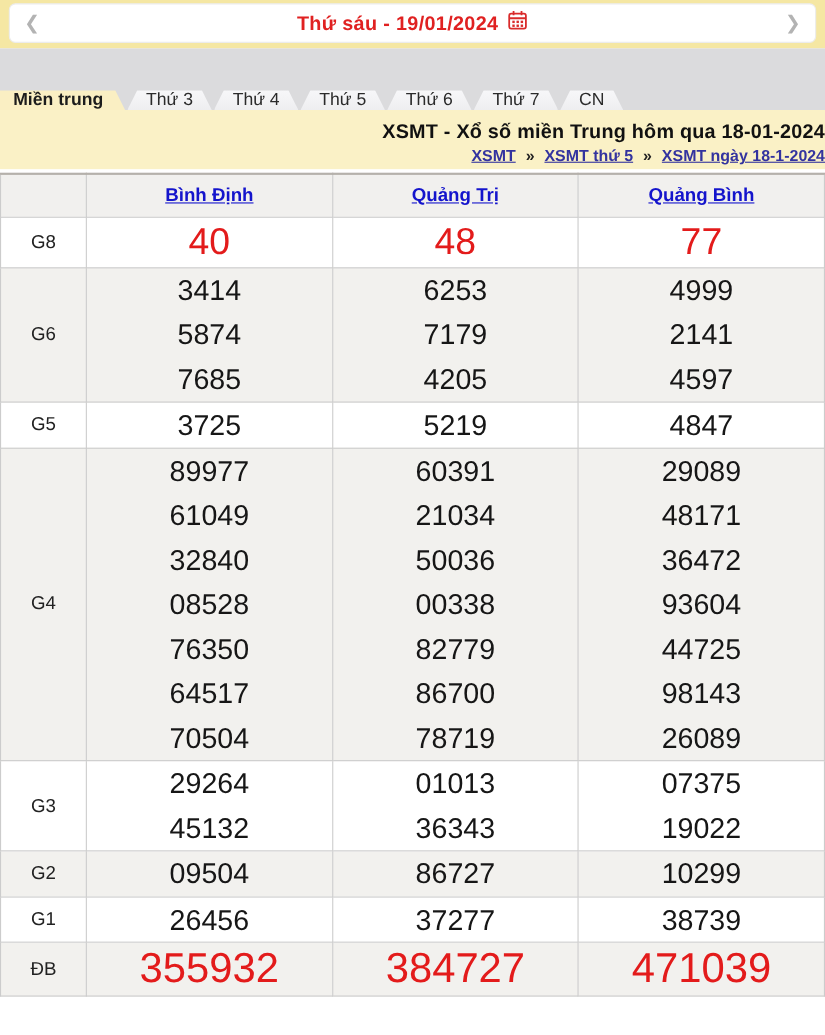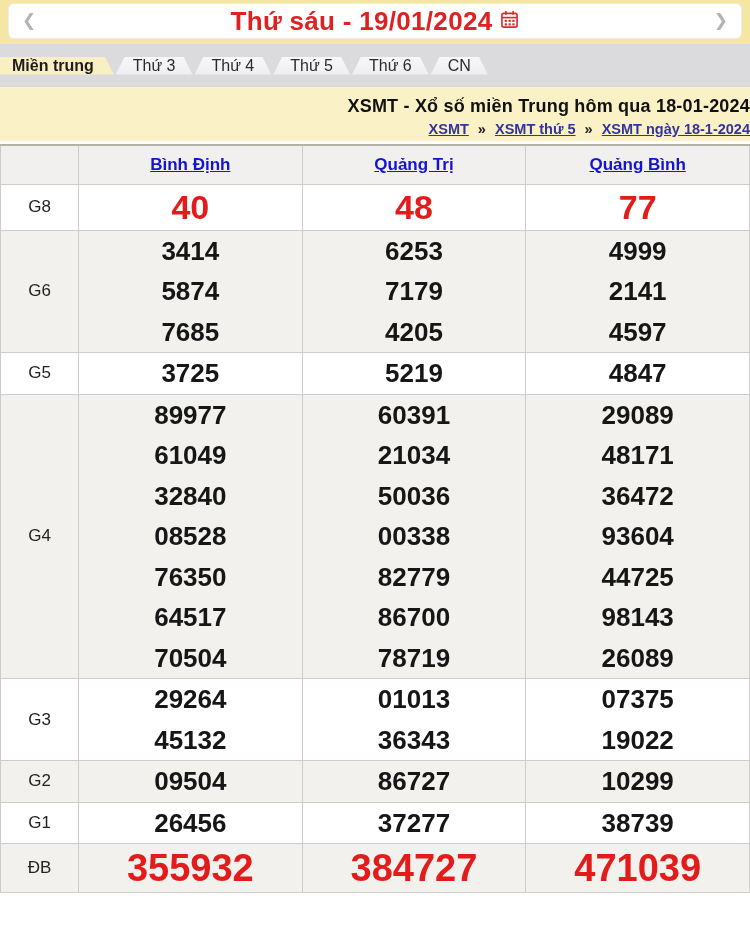--- a/index.html
+++ b/index.html
@@ -19,25 +19,25 @@
   html,body{width:750px;height:941px;overflow:hidden;background:#fff;
     font-family:"Liberation Sans","DejaVu Sans",sans-serif;}
 
   
   .topbar{height:44px;background:var(--topbar-bg);padding:3px 8px 5px 8px;}
   .datebox{height:36px;background:#fff;border:1px solid #ececec;border-radius:6px;
     display:flex;align-items:center;justify-content:space-between;padding:0 13px;}
   .nav-arrow{color:#b3b3b3;font-size:17px;font-weight:700;cursor:pointer;line-height:36px;width:24px;}
   .nav-arrow.right{text-align:right;}
   .date-center{display:flex;align-items:center;gap:8px;}
-  .date-text{color:#e02121;font-size:26px;font-weight:700;letter-spacing:.3px;text-align:right;}
+  .date-text{color:#e02121;font-size:18px;font-weight:700;letter-spacing:.3px;text-align:right;}
   .cal-icon{display:inline-block;}
 
   
-  .tabbar{height:43px;background:var(--tabbar-bg);display:flex;align-items:center;}
+  .tabbar{height:56px;background:var(--tabbar-bg);display:flex;align-items:flex-end;}
   .tab{display:flex;align-items:center;padding:0 17px;font-size:16px;color:#2b2b2b;
     background:linear-gradient(var(--inactive-tab-top),var(--inactive-tab-bottom));
     clip-path:polygon(9px 0,calc(100% - 9px) 0,100% 100%,0 100%);
     margin-right:2px;cursor:pointer;white-space:nowrap;}
   .tab.active{background:var(--active-tab-bg);font-weight:700;color:#1c1c1c;
     clip-path:polygon(0 0,calc(100% - 9px) 0,100% 100%,0 100%);padding:0 20px 0 12px;}
 
   
   .pagehead{height:54px;background:var(--header-bg);text-align:right;padding-top:9px;}
   .pagehead h1{font-size:18px;font-weight:700;color:#111;letter-spacing:.2px;}
@@ -48,21 +48,21 @@
   .gap{height:3px;background:#fff;}
 
   
   table{width:750px;border-collapse:collapse;border-top:2px solid #b5b1ab;
     border-left:1px solid var(--grid);border-right:1px solid var(--grid);}
   th,td{border:1px solid var(--grid);text-align:center;vertical-align:middle;padding:0;}
   thead th{height:39px;background:#f1f0ee;margin-left:29px;}
   thead th a{color:var(--link-blue);font-size:17px;font-weight:700;text-decoration:underline;cursor:pointer;}
   tbody tr:nth-child(even){background:var(--stripe);}
   td.label-cell{width:78px;font-size:17px;color:#222;font-weight:400;}
-  .num{font-weight:700;font-size:26px;color:#161616;line-height:40.5px;}
+  .num{font-weight:400;font-size:26px;color:#161616;line-height:40.5px;}
   tr.red-row .num{color:var(--red);}
   tbody tr:first-child .num{font-size:34px;line-height:45px;}
   tbody tr:last-child .num{font-size:38px;line-height:48px;}
 </style>
 </head>
 <body>
 
 <div class="topbar">
   <div class="datebox">
     <span class="nav-arrow">❮</span>
@@ -86,20 +86,21 @@
     <span class="nav-arrow right">❯</span>
   </div>
 </div>
 
 <div class="tabbar">
     <div class="tab active">Miền trung</div>
     <div class="tab">Thứ 3</div>
     <div class="tab">Thứ 4</div>
     <div class="tab">Thứ 5</div>
     <div class="tab">Thứ 6</div>
+    <div class="tab">Thứ 7</div>
     <div class="tab">CN</div>
   </div>
 
 <div class="pagehead">
   <h1>XSMT - Xổ số miền Trung hôm qua 18-01-2024</h1>
   <div class="crumbs">
     <a>XSMT</a>
     <span class="sep">»</span>
     <a>XSMT thứ 5</a>
     <span class="sep">»</span>

